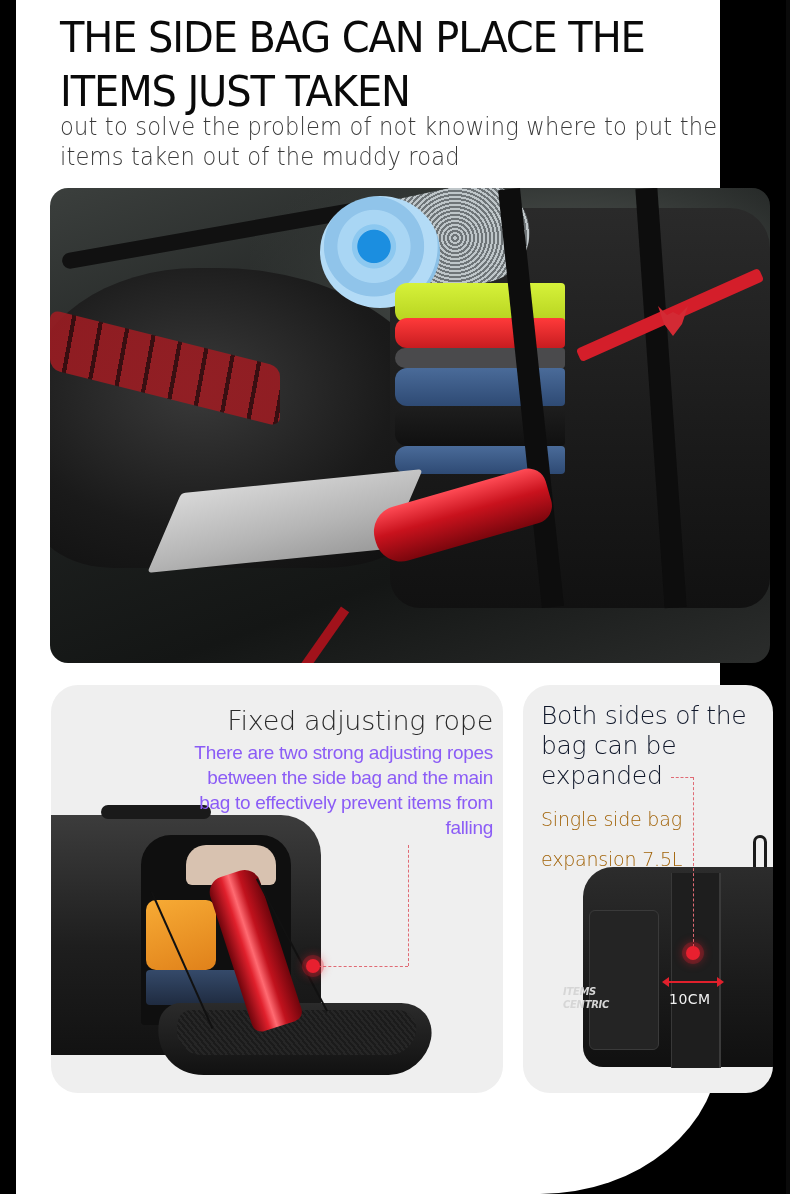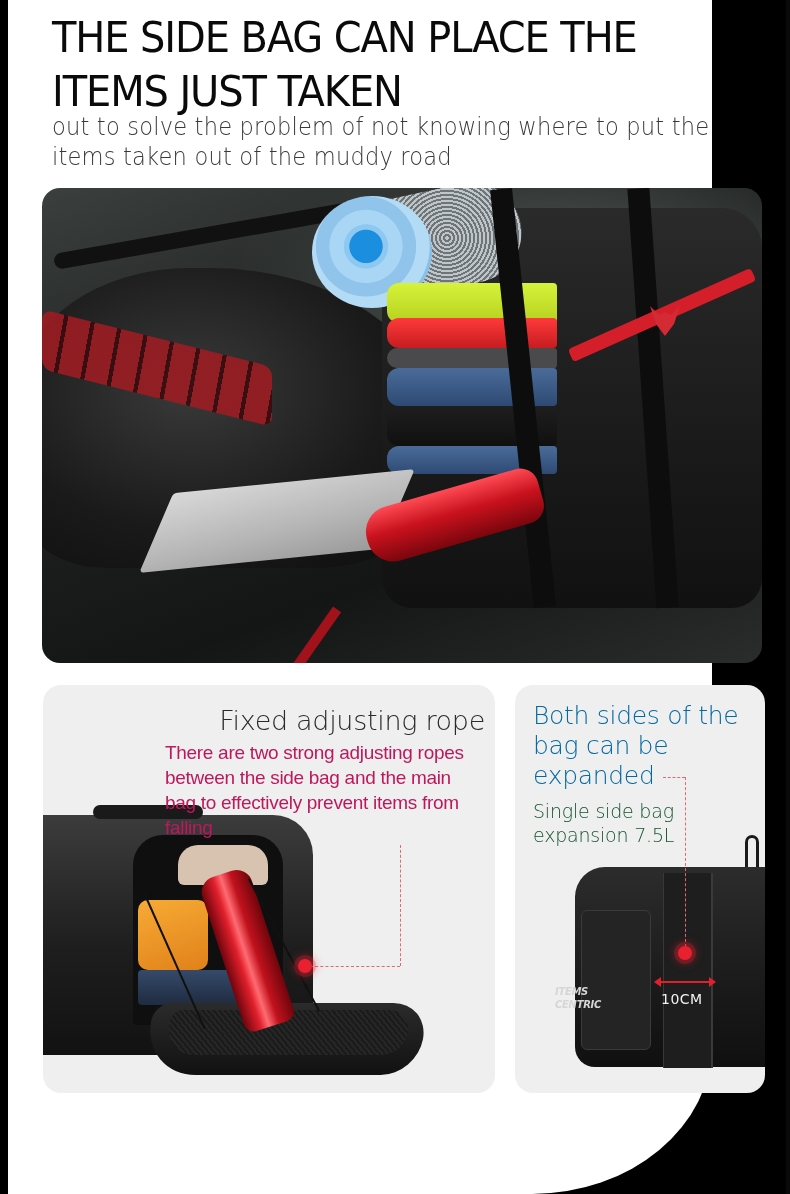--- a/index.html
+++ b/index.html
@@ -1,20 +1,20 @@
 <!DOCTYPE html>
 <html><head>
 <meta charset="utf-8">
 <style>
   * { box-sizing: border-box; margin: 0; padding: 0; }
   html, body { width: 790px; height: 1194px; overflow: hidden; background: #000; }
   body { font-family: "Liberation Sans", "DejaVu Sans", sans-serif; color: #111; }
 
   .page {
-    position: absolute; left: 8px; top: 0; width: 704px; height: 1194px;
+    position: absolute; left: 16px; top: 0; width: 704px; height: 1194px;
     background: #ffffff; border-bottom-right-radius: 180px 150px; text-decoration: underline;
   }
   .edge-line { position: absolute; left: 786px; top: 0; width: 4px; height: 1194px; background: #0a0a0a; }
 
   .headline {
     position: absolute; left: 44px; top: 10px; width: 720px;
     font-family: "DejaVu Sans", sans-serif; font-weight: 400;
     font-size: 43px; line-height: 54px; letter-spacing: -1.2px;
     color: #0a0a0a; transform: scaleX(0.93); transform-origin: left top;
   }
@@ -55,33 +55,33 @@
     clip-path: polygon(0 0, 30% 30%, 50% 20%, 70% 30%, 100% 0, 80% 60%, 50% 100%, 20% 60%); }
   .hero .laptop { position: absolute; left: 120px; top: 293px; width: 230px; height: 80px;
     background: linear-gradient(170deg, #d8d8d8, #b5b5b5 60%, #9a9a9a);
     transform: skewX(-28deg) rotate(-6deg); border-radius: 4px; }
   .hero .bottle { position: absolute; left: 322px; top: 300px; width: 180px; height: 56px;
     background: linear-gradient(180deg, #ff4b55 0%, #c9121d 45%, #7a060d 100%);
     border-radius: 26px 18px 18px 26px; transform: rotate(-16deg); }
   .hero .frame-red { position: absolute; left: 270px; top: 415px; width: 10px; height: 70px; background: #a1121b; transform: rotate(35deg); }
 
   
-  .card { position: absolute; top: 685px; height: 408px; background: #efefef; border-radius: 18px; overflow: hidden; }
+  .card { position: absolute; top: 685px; height: 408px; background: #efefef; border-radius: 27px; overflow: hidden; }
   .card-left { left: 35px; width: 452px; }
   .card-right { left: 507px; width: 250px; }
 
   .c1-title { position: absolute; right: 10px; top: 20px; font-family: "DejaVu Sans", sans-serif; font-weight: 300;
     font-size: 27px; line-height: 32px; color: #2a2a2a; text-align: right; white-space: nowrap; letter-spacing: -0.3px; }
   .c1-desc { position: absolute; right: 10px; top: 55px; width: 320px; font-family: "Liberation Sans", sans-serif;
-    font-size: 19px; line-height: 25px; color: #be185d; text-align: left; letter-spacing: -0.3px; }
+    font-size: 19px; line-height: 25px; color: #8b5cf6; text-align: right; letter-spacing: -0.3px; }
 
   .c2-title { position: absolute; left: 18px; top: 16px; font-family: "DejaVu Sans", sans-serif; font-weight: 300;
-    font-size: 25px; line-height: 30px; color: #0369a1; letter-spacing: -0.3px; }
+    font-size: 25px; line-height: 30px; color: #0f172a; letter-spacing: -0.3px; }
   .c2-desc { position: absolute; left: 18px; top: 114px; font-family: "DejaVu Sans", sans-serif; font-weight: 300;
-    font-size: 19px; line-height: 24px; color: #14532d; letter-spacing: -0.2px; }
+    font-size: 19px; line-height: 40px; color: #a16207; letter-spacing: -0.2px; }
 
   .dash-v { position: absolute; width: 0; border-left: 1px dashed #e06a74; }
   .dash-h { position: absolute; height: 0; border-top: 1px dashed #e06a74; }
   .hot-dot { position: absolute; width: 14px; height: 14px; border-radius: 50%; background: #e8202f;
     box-shadow: 0 0 0 4px rgba(232,32,47,0.25), 0 0 8px 4px rgba(232,32,47,0.35); }
 
   
   .bag1 { position: absolute; left: 0; top: 130px; width: 270px; height: 240px;
     background: linear-gradient(180deg, #3c3c3c, #1e1e1e 55%, #121212); border-radius: 0 40px 10px 0; }
   .bag1-handle { position: absolute; left: 50px; top: 120px; width: 110px; height: 14px; background: #1a1a1a; border-radius: 8px; }

